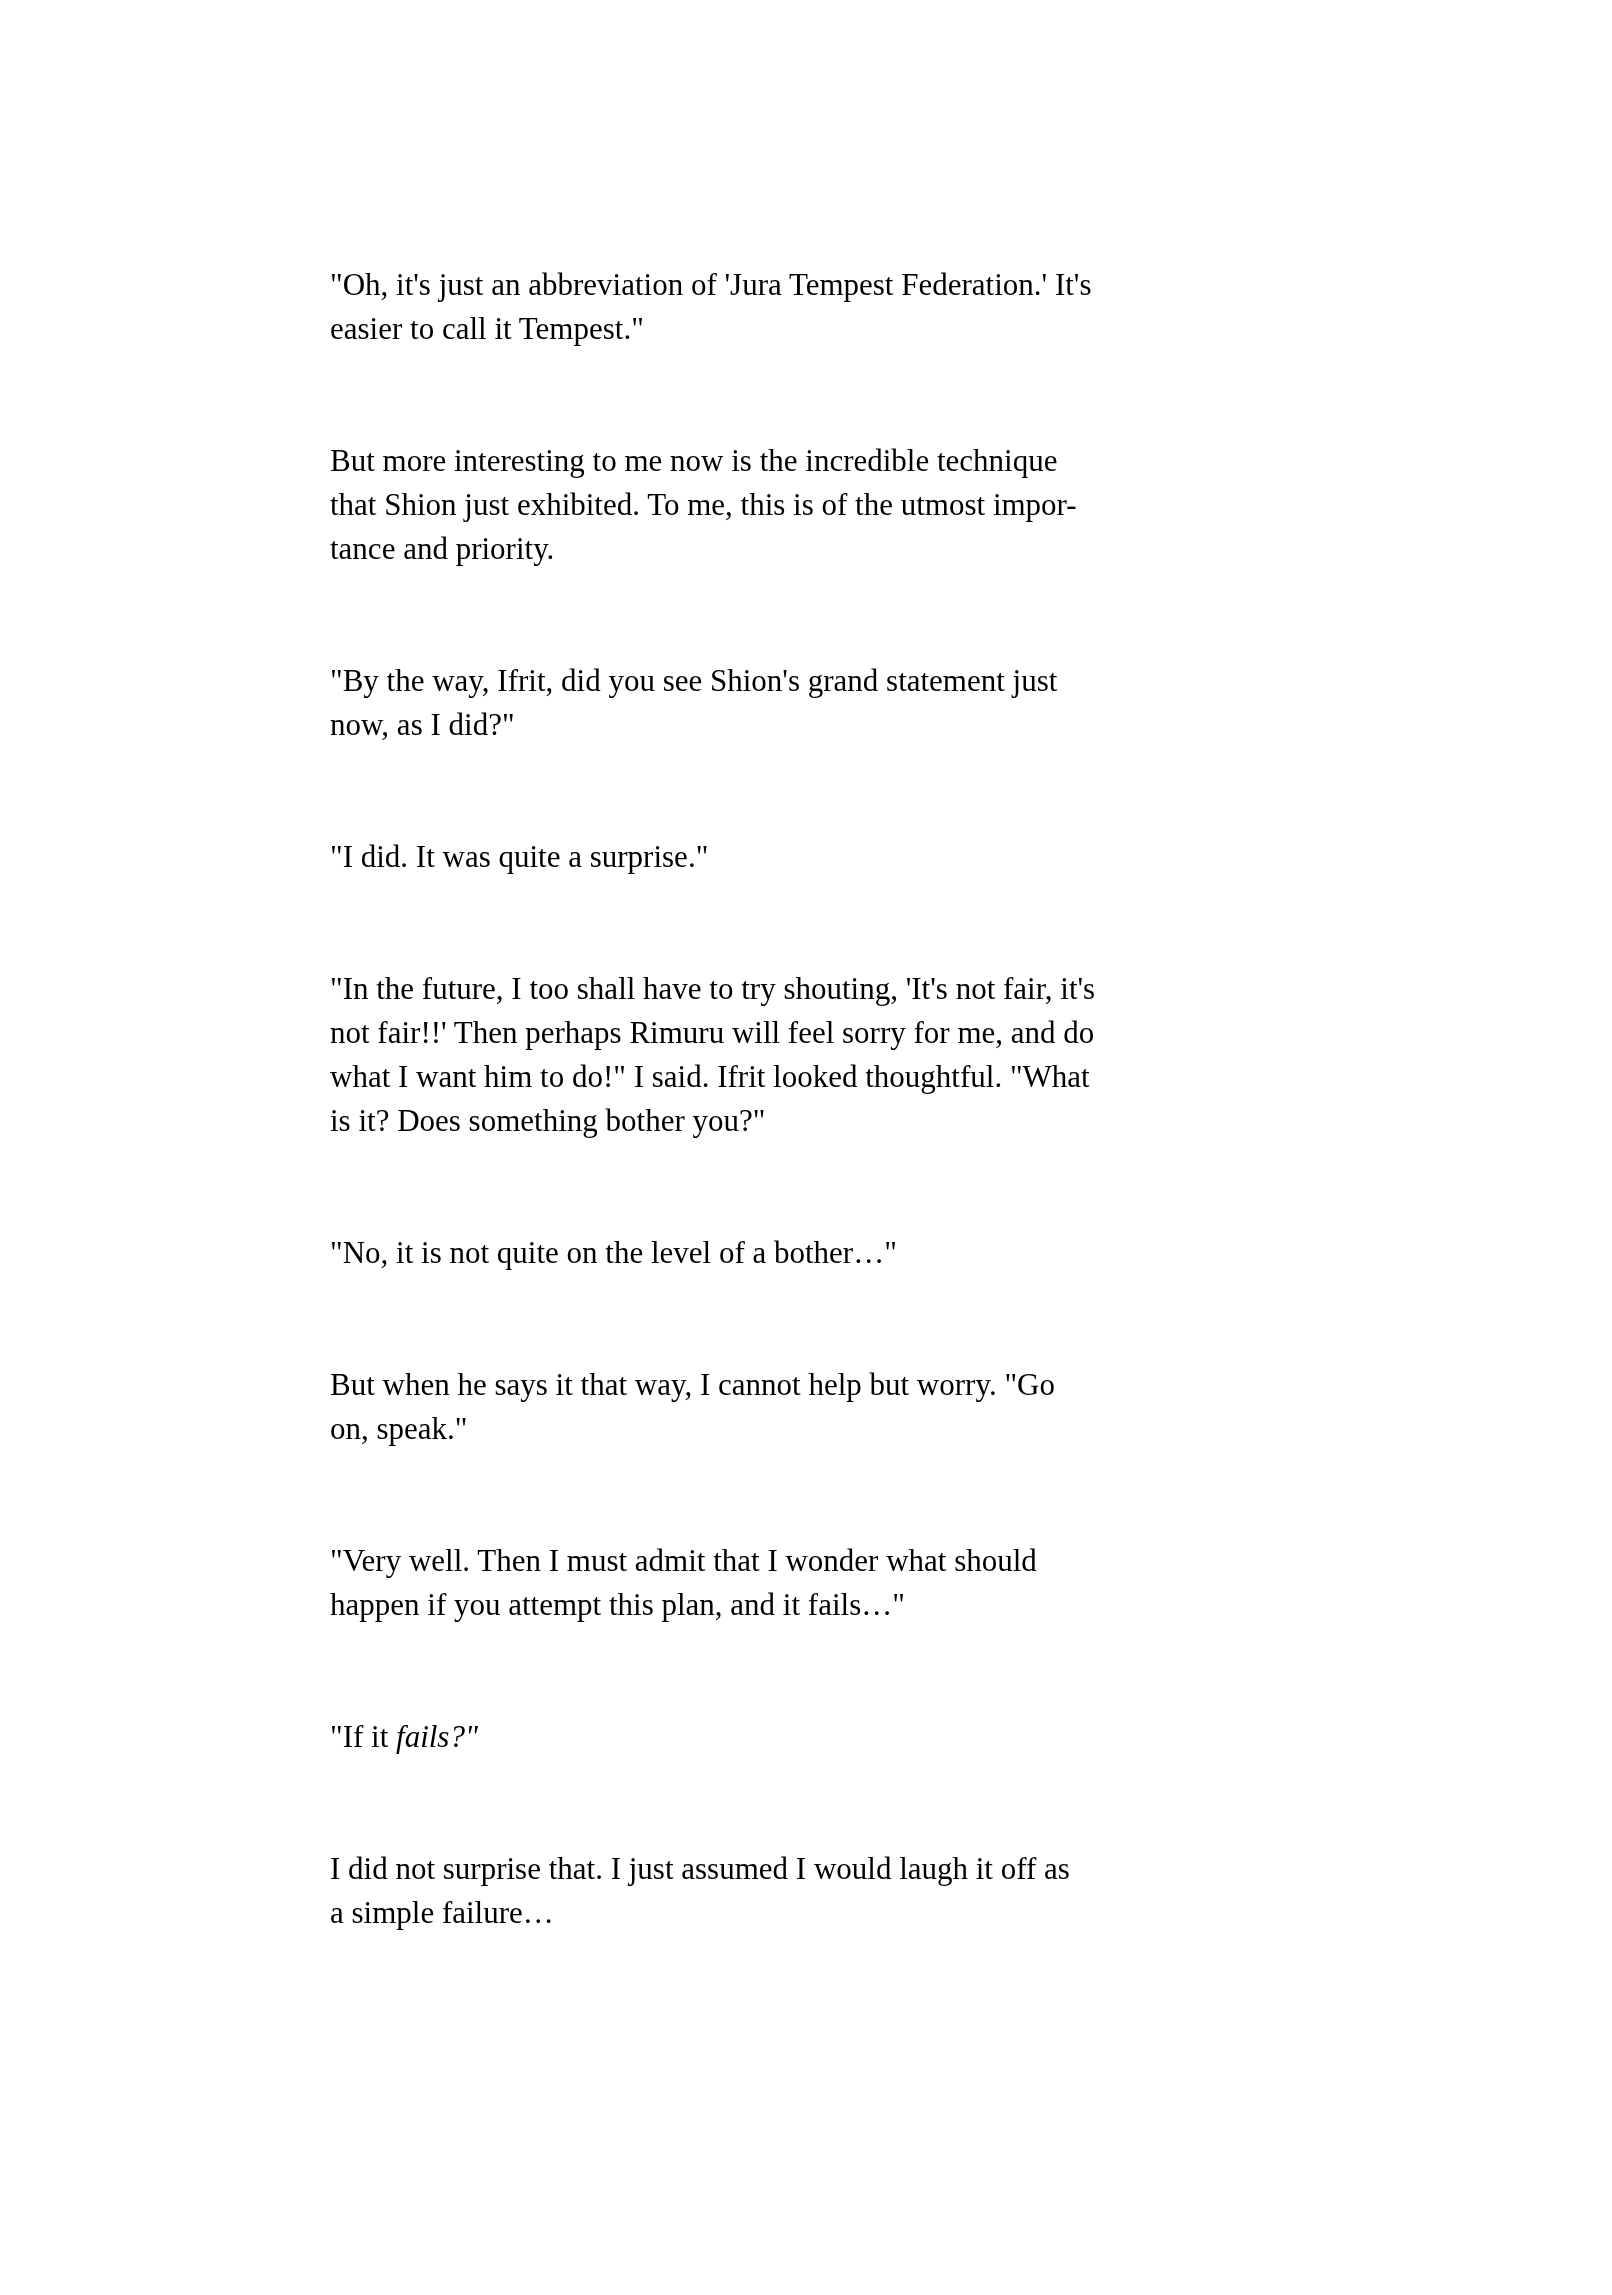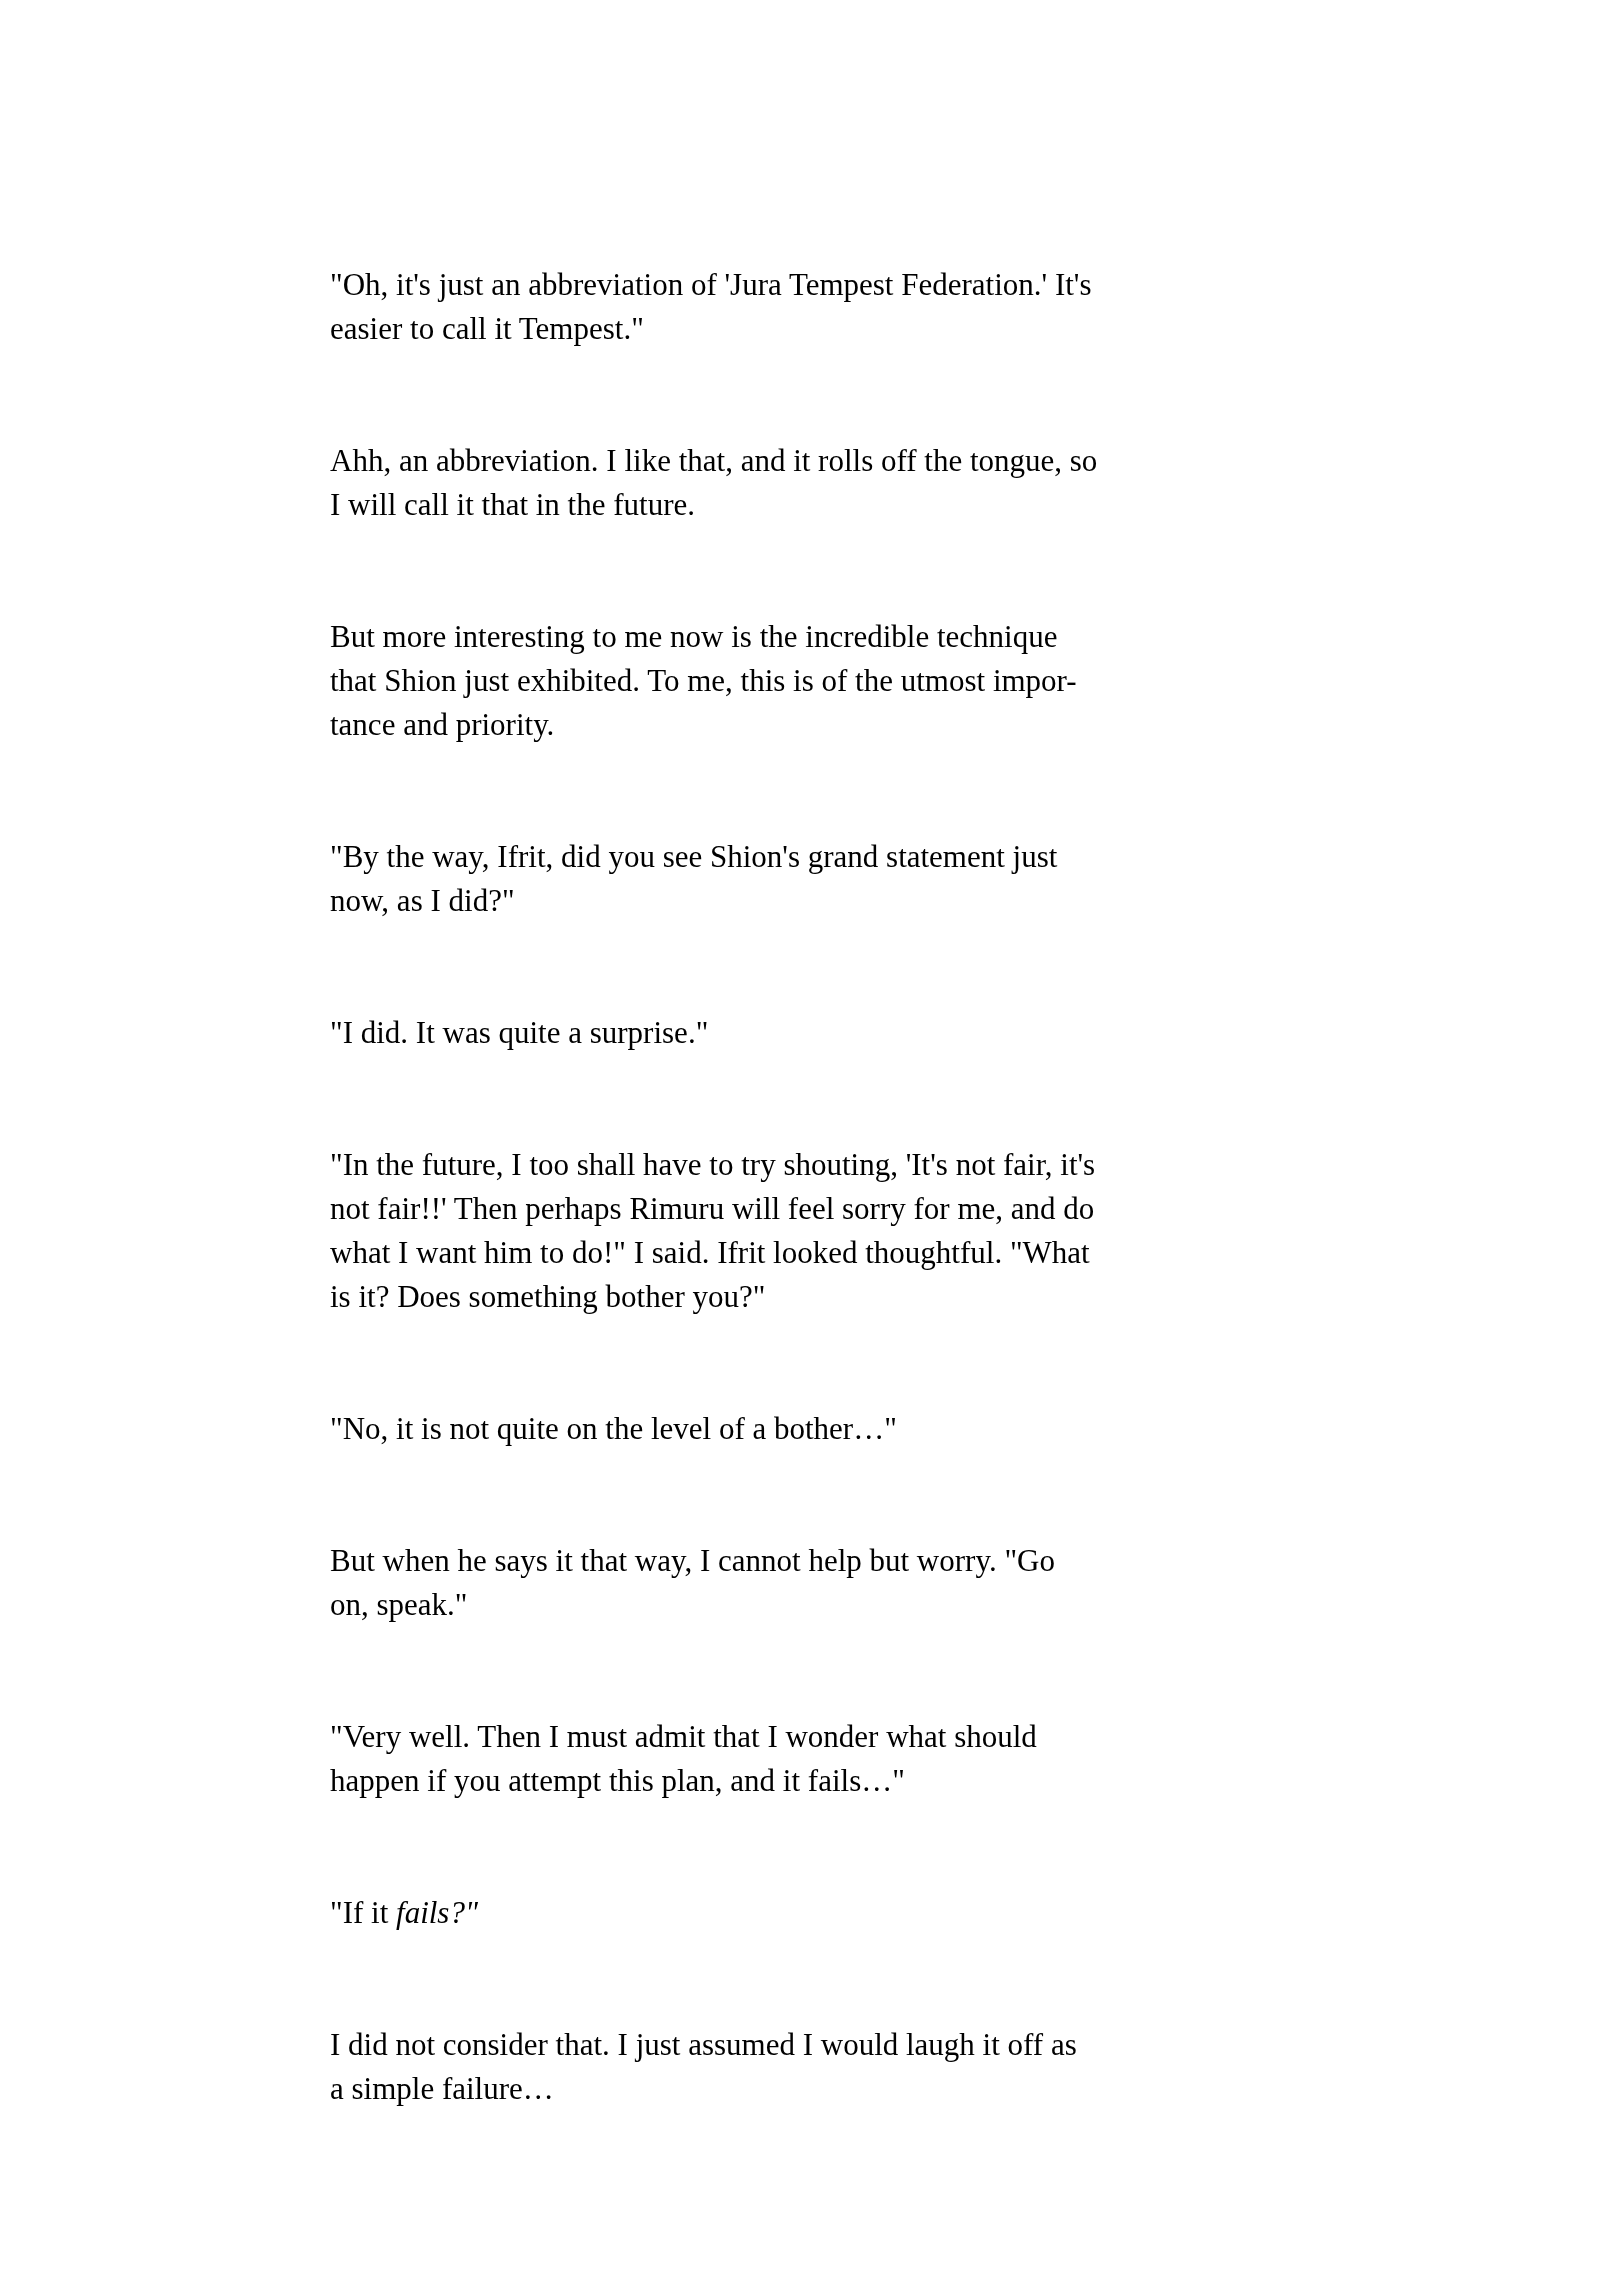--- a/index.html
+++ b/index.html
@@ -34,37 +34,35 @@
     font-style: italic;
   }
 </style>
 </head>
 <body>
 
 <div class="page">
   <div class="text-block">
     <p>"Oh, it's just an abbreviation of 'Jura Tempest Federation.' It's
 easier to call it Tempest."</p>
-    <p>Ahh, an abbreviation. I like that, and it rolls off the tongue, so
-I will call it that in the future.</p>
     <p>But more interesting to me now is the incredible technique
 that Shion just exhibited. To me, this is of the utmost impor-
 tance and priority.</p>
     <p>"By the way, Ifrit, did you see Shion's grand statement just
 now, as I did?"</p>
     <p>"I did. It was quite a surprise."</p>
     <p>"In the future, I too shall have to try shouting, 'It's not fair, it's
 not fair!!' Then perhaps Rimuru will feel sorry for me, and do
 what I want him to do!" I said. Ifrit looked thoughtful. "What
 is it? Does something bother you?"</p>
     <p>"No, it is not quite on the level of a bother…"</p>
     <p>But when he says it that way, I cannot help but worry. "Go
 on, speak."</p>
     <p>"Very well. Then I must admit that I wonder what should
 happen if you attempt this plan, and it fails…"</p>
     <p><span>"If it </span><span class="italic">fails?"</span><span></span></p>
-    <p>I did not consider that. I just assumed I would laugh it off as
+    <p>I did not surprise that. I just assumed I would laugh it off as
 a simple failure…</p>
     
     
   </div>
 </div>
 
 
 </body></html>

